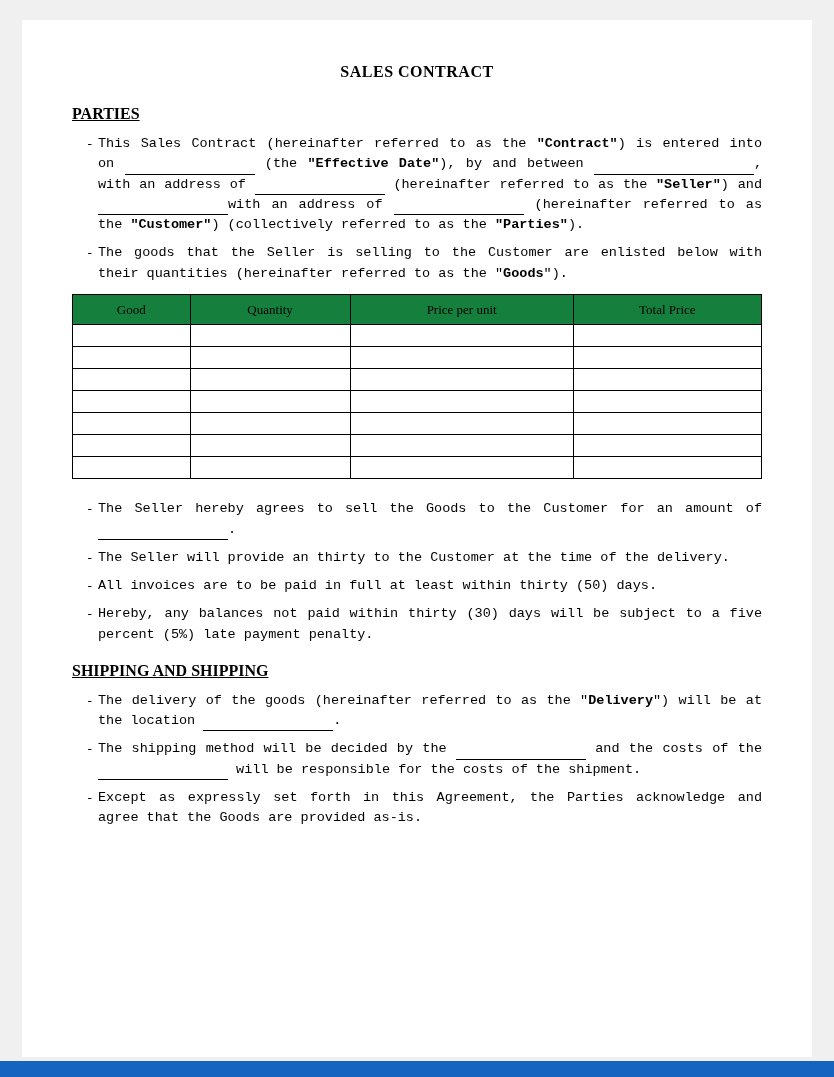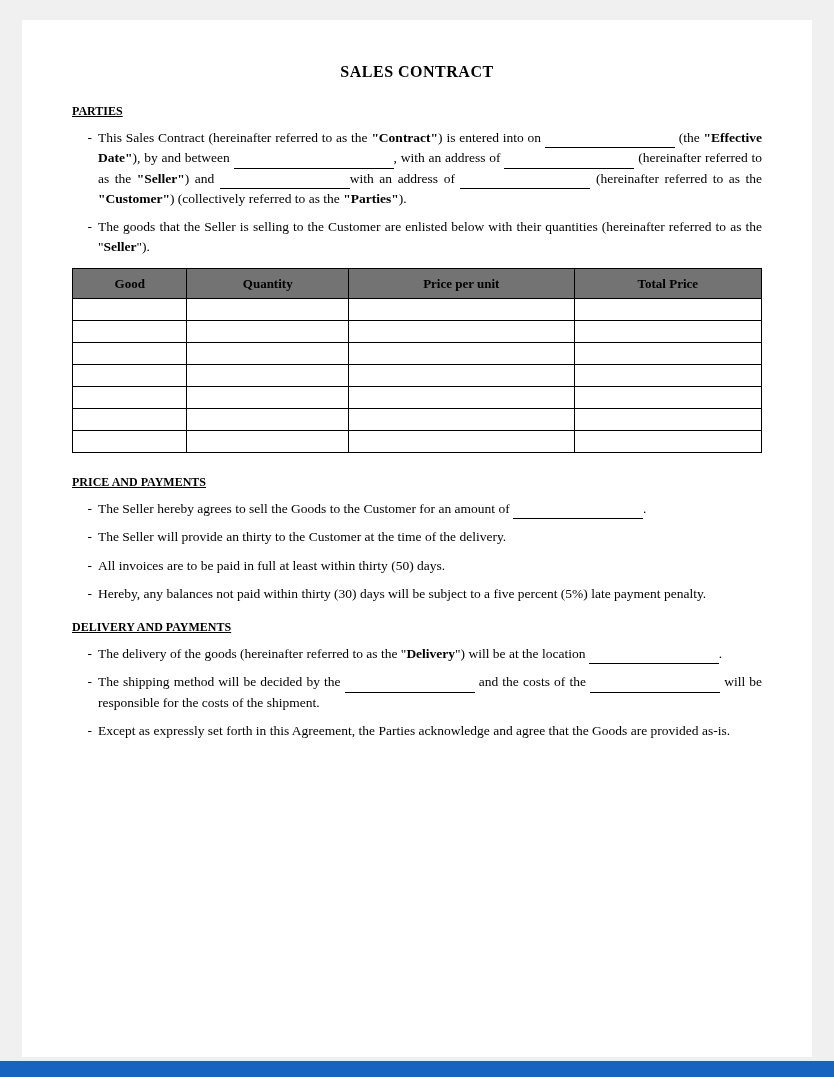--- a/index.html
+++ b/index.html
@@ -32,40 +32,41 @@
       text-align: center;
       font-weight: bold;
       font-size: 16px;
       margin-bottom: 18px;
       letter-spacing: 0.5px;
     }
 
     .section-heading {
       font-weight: bold;
       text-decoration: underline;
-      font-size: 12px;
+      font-size: 16px;
       margin-bottom: 8px;
       margin-top: 14px;
     }
 
     .bullet-item {
       display: flex;
       margin-bottom: 8px;
       padding-left: 0;
     }
 
     .bullet-dash {
       min-width: 20px;
       margin-right: 6px;
       text-align: right;
     }
 
     .bullet-content {
       flex: 1;
       text-align: justify;
+      font-family: Liberation Mono, monospace;
     }
 
     .blank {
       display: inline-block;
       border-bottom: 1px solid #000;
       min-width: 110px;
       height: 14px;
       vertical-align: bottom;
     }
 
@@ -85,22 +86,22 @@
       font-size: 13px;
     }
 
     .goods-table th, .goods-table td {
       border: 1px solid #000;
       padding: 5px 8px;
       text-align: center;
     }
 
     .goods-table th {
-      font-weight: bold;
-      background: #737373;
+      font-weight: normal;
+      background: #15803d;
     }
 
     .goods-table td {
       height: 22px;
     }
 
     .bottom-bar {
       width: 834px;
       height: 16px;
       background: #1565c0;
@@ -132,21 +133,21 @@
       (hereinafter referred to as the
       <strong>"Customer"</strong>) (collectively referred to as the <strong>"Parties"</strong>).
     </span>
   </div>
 
 
   <div class="bullet-item">
     <span class="bullet-dash">-</span>
     <span class="bullet-content">
       The goods that the Seller is selling to the Customer are enlisted below with their quantities
-      (hereinafter referred to as the "<strong>Seller</strong>").
+      (hereinafter referred to as the "<strong>Goods</strong>").
     </span>
   </div>
 
   <table class="goods-table">
     <thead>
       <tr>
         <th>Good</th>
         <th>Quantity</th>
         <th>Price per unit</th>
         <th>Total Price</th>
@@ -191,21 +192,20 @@
         </tr>
       <tr>
           <td></td>
           <td></td>
           <td></td>
           <td></td>
         </tr>
     </tbody>
   </table>
 
-  <div class="section-heading">PRICE AND PAYMENTS</div>
 
   <div class="bullet-item">
     <span class="bullet-dash">-</span>
     <span class="bullet-content">
       The Seller hereby agrees to sell the Goods to the Customer for an amount of
       <span class="blank blank-medium"></span>.
     </span>
   </div>
 
   <div class="bullet-item">
@@ -223,21 +223,21 @@
   </div>
 
   <div class="bullet-item">
     <span class="bullet-dash">-</span>
     <span class="bullet-content">
       Hereby, any balances not paid within thirty (30) days will be subject to a five percent (5%)
       late payment penalty.
     </span>
   </div>
 
-  <div class="section-heading">DELIVERY AND PAYMENTS</div>
+  <div class="section-heading">SHIPPING AND SHIPPING</div>
 
   <div class="bullet-item">
     <span class="bullet-dash">-</span>
     <span class="bullet-content">
       The delivery of the goods (hereinafter referred to as the "<strong>Delivery</strong>") will be at the location
       <span class="blank blank-medium"></span>.
     </span>
   </div>
 
   <div class="bullet-item">

